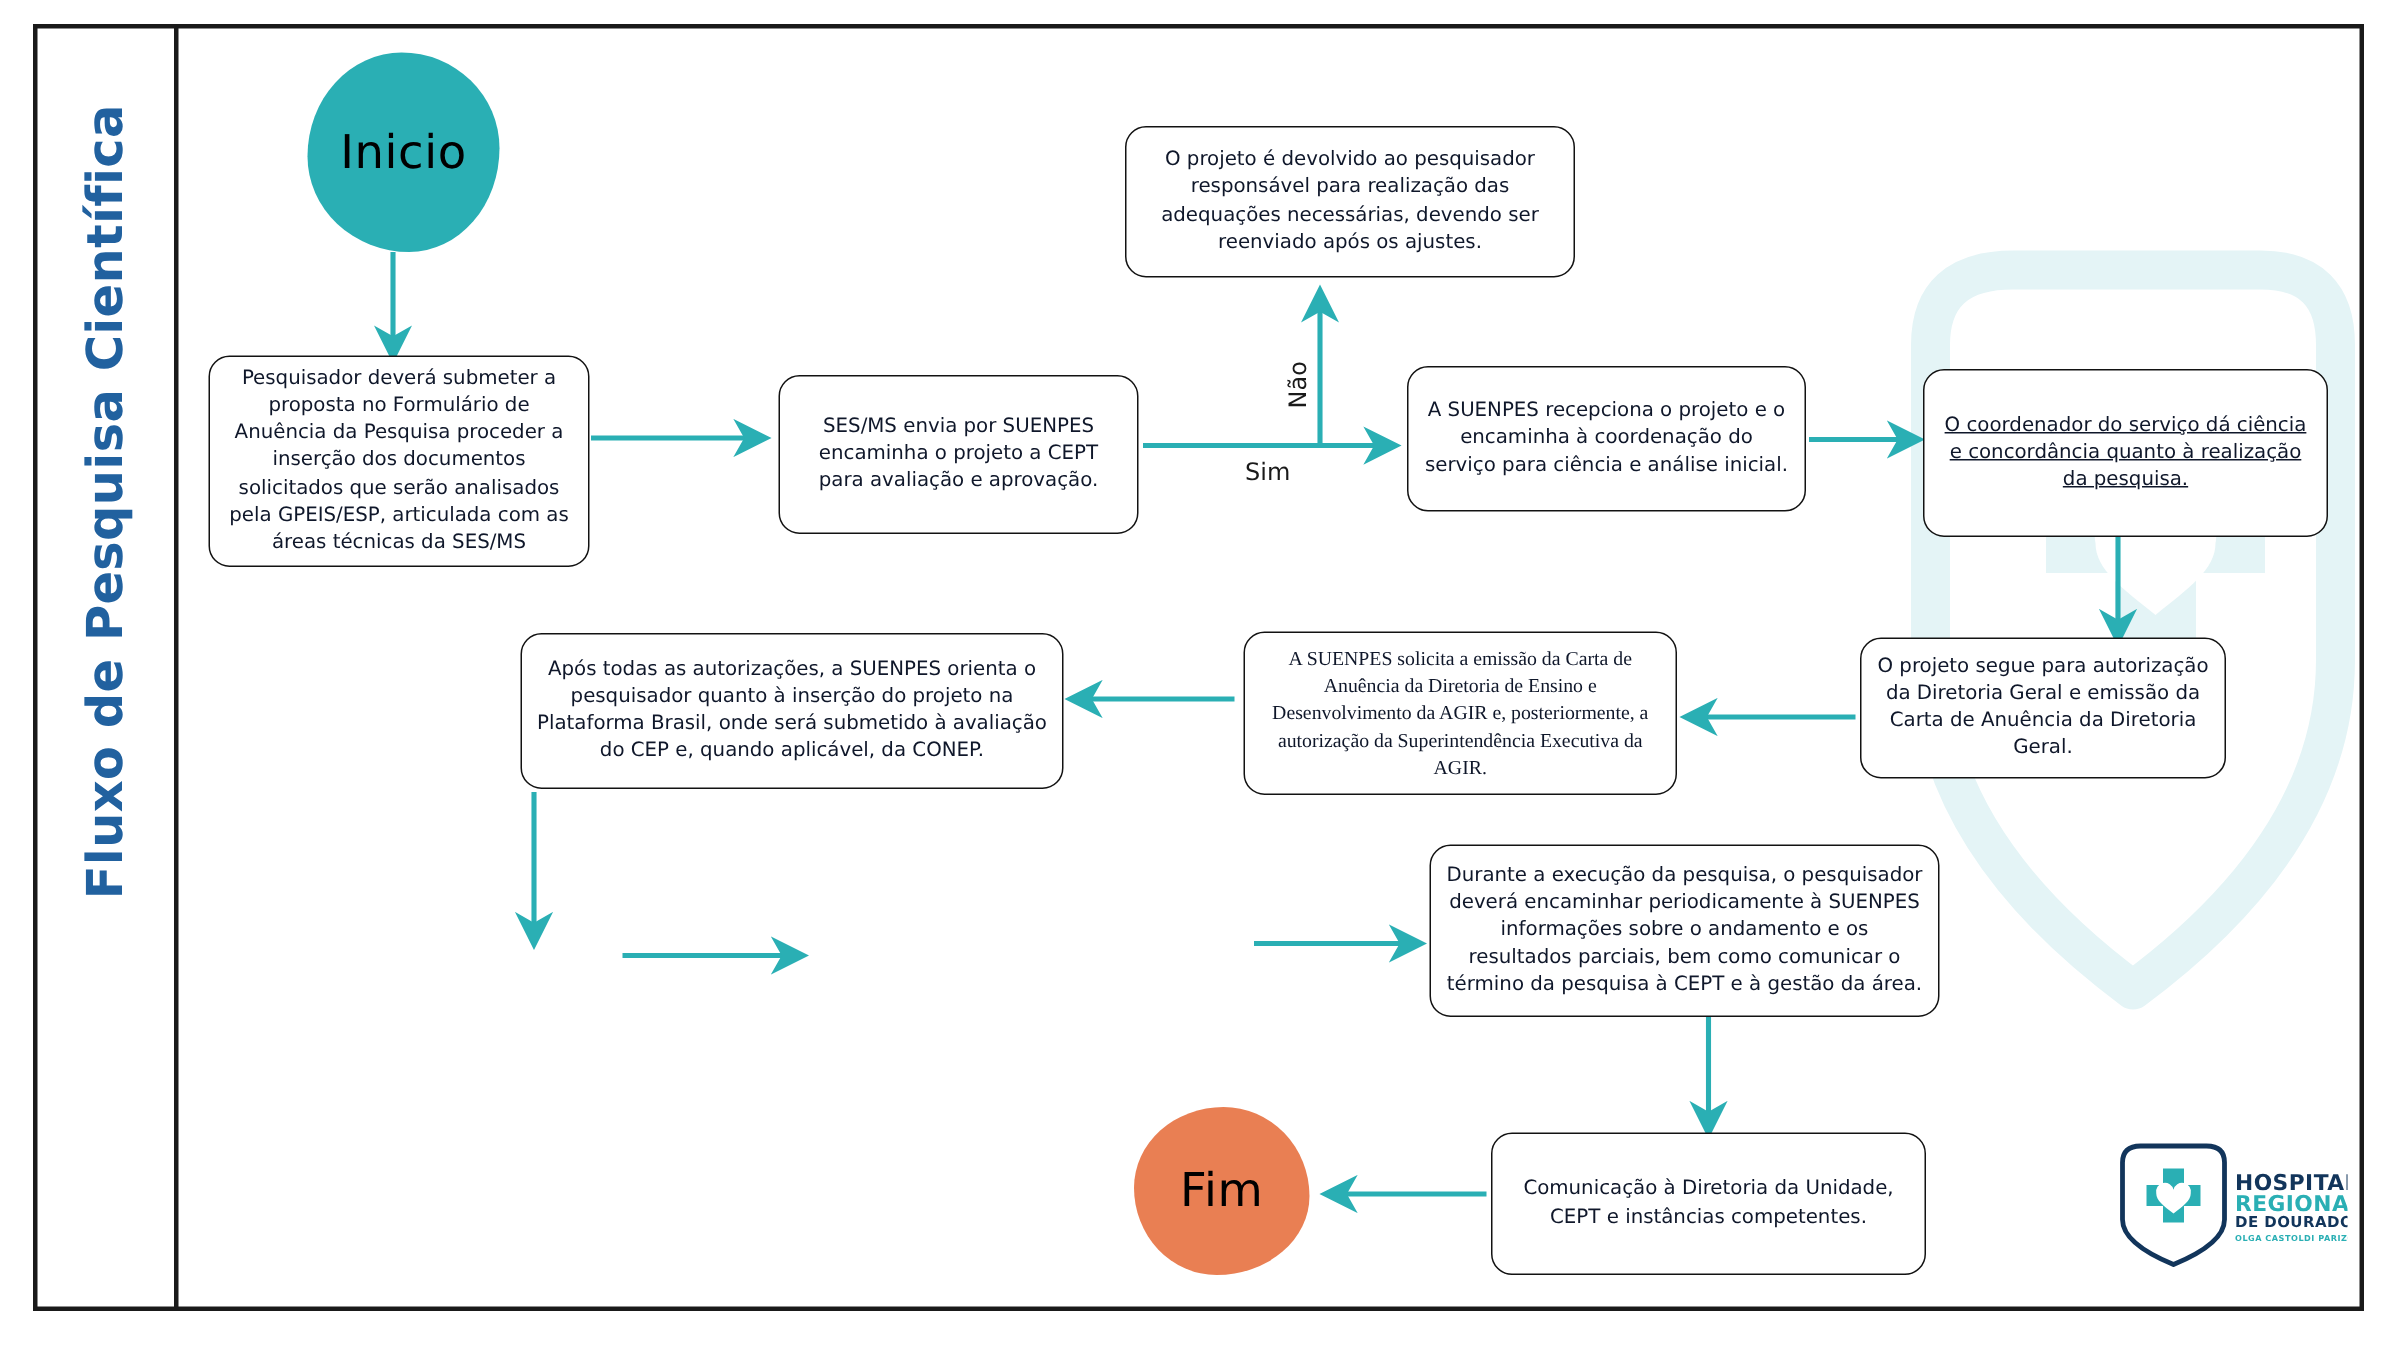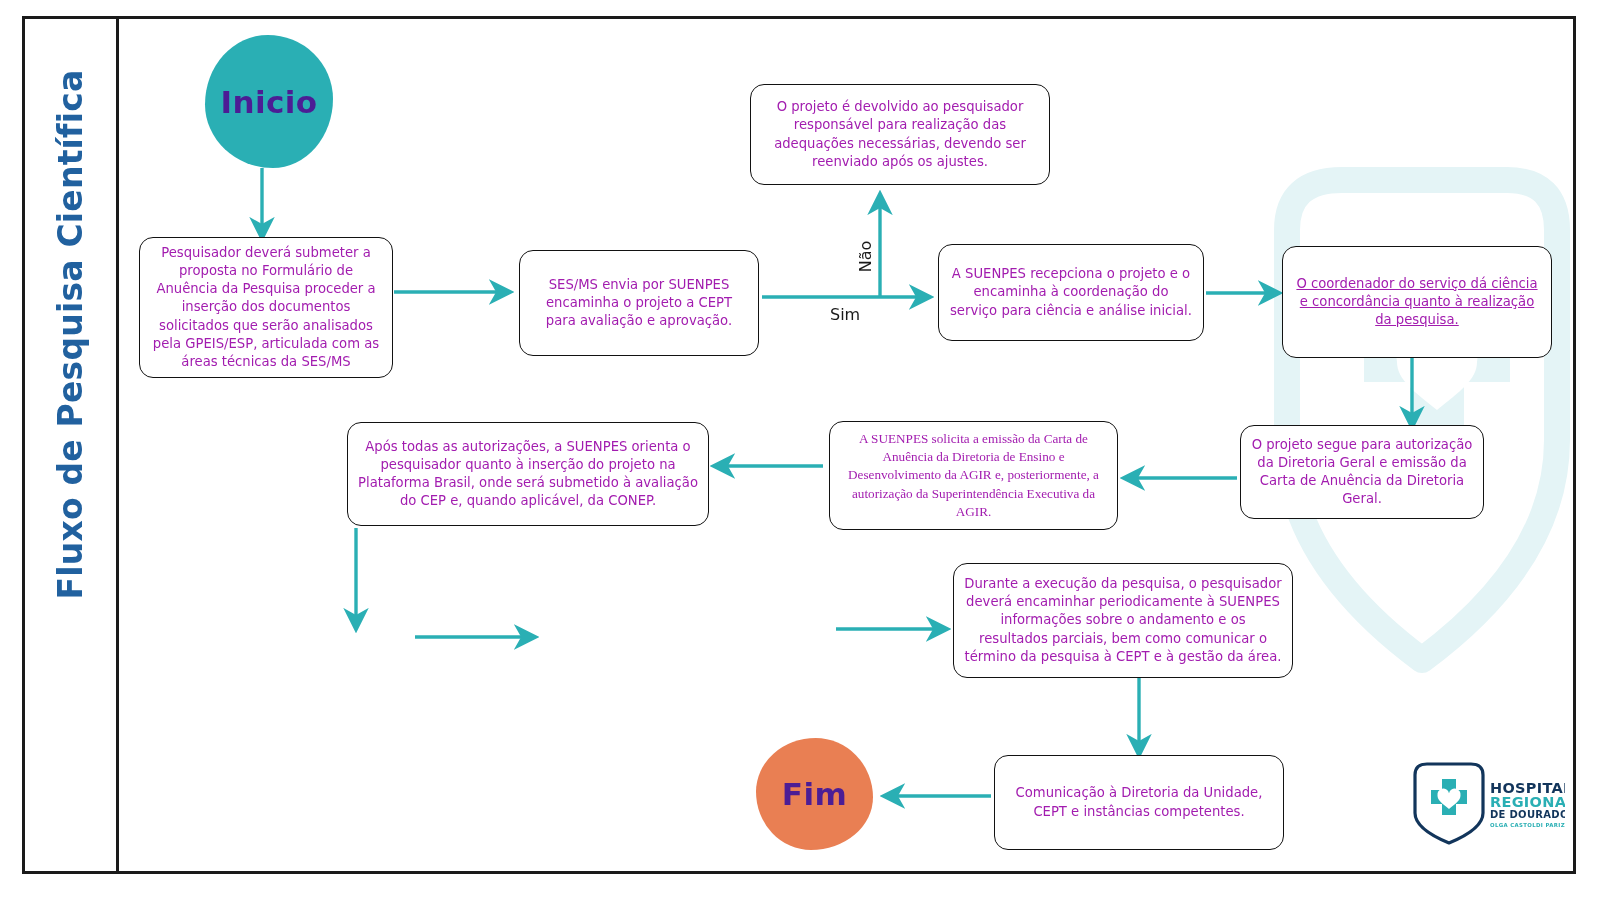--- a/index.html
+++ b/index.html
@@ -72,30 +72,30 @@
     border: 1.8px solid #121212;
     border-radius: 14px;
     background: #ffffff;
     display: flex;
     align-items: center;
     justify-content: center;
     text-align: center;
     padding: 6px 10px;
     font-size: 13.2px;
     line-height: 1.38;
-    color: #a21caf;
+    color: #0f172a;
   }
 
   .terminator {
     position: absolute;
     display: flex;
     align-items: center;
     justify-content: center;
-    color: #4c1d95;
-    font-weight: bold;
+    color: #000000;
+    font-weight: normal;
     font-size: 31px;
     letter-spacing: 0.4px;
   }
   .terminator.start {
     background: #2aafb4;
     border-radius: 49% 51% 47% 53% / 52% 48% 52% 48%;
   }
   .terminator.end {
     background: #e97f53;
     border-radius: 51% 49% 53% 47% / 48% 53% 47% 52%;

